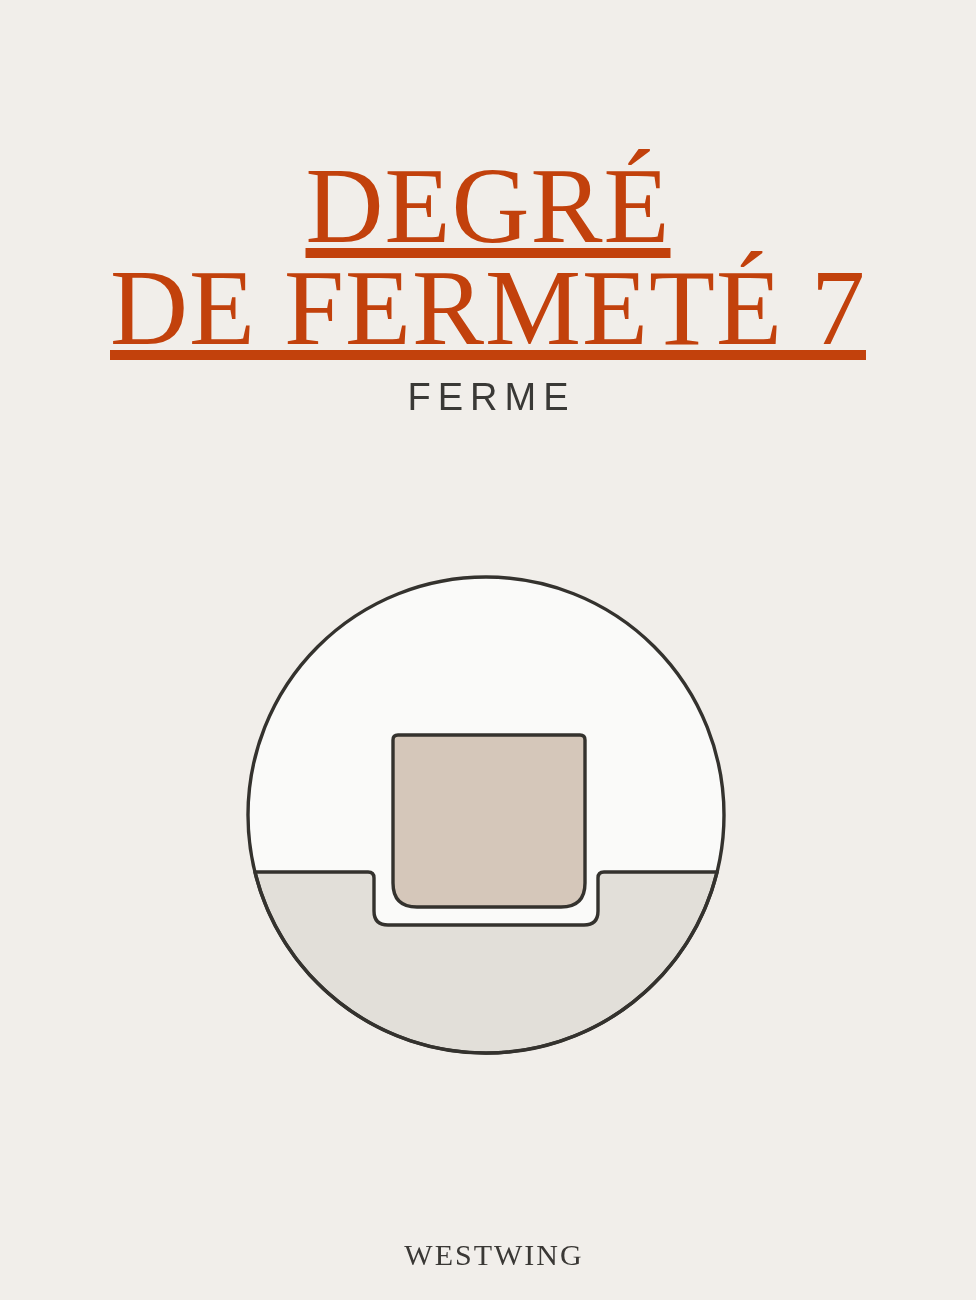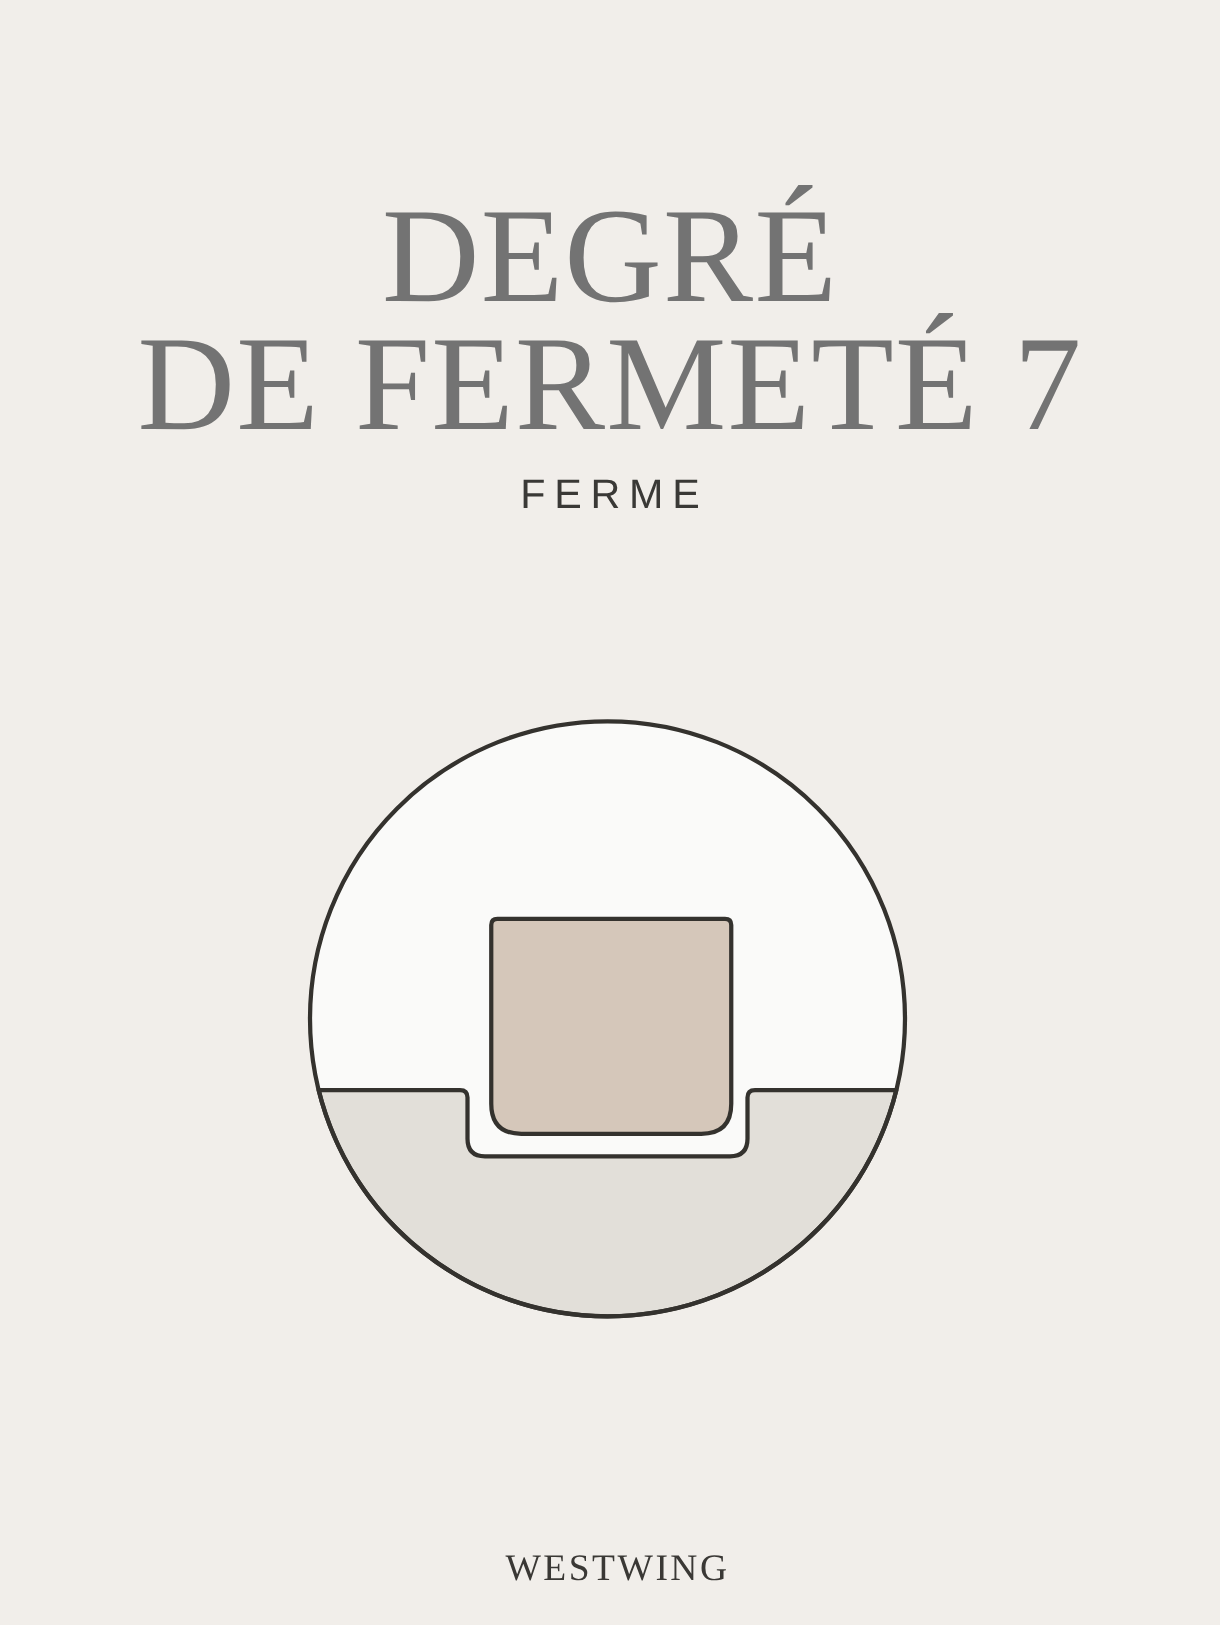--- a/index.html
+++ b/index.html
@@ -16,32 +16,33 @@
   .title {
     position: absolute;
     top: 155px;
     left: 0;
     width: 100%;
     text-align: center;
     font-family: "Liberation Serif", serif;
     font-size: 108px;
     line-height: 102px;
     font-weight: 400;
-    color: #737373;
+    color: #c2410c;
     letter-spacing: 1px;
     white-space: nowrap;
+    text-decoration: underline;
   }
   .subtitle {
     position: absolute;
     top: 376px;
     left: 0;
     width: 100%;
     text-align: center;
     font-family: "Liberation Sans", sans-serif;
-    font-size: 33px;
+    font-size: 38px;
     font-weight: 400;
     color: #3a3936;
     letter-spacing: 7px;
     padding-left: 7px; 
   }
   .diagram {
     position: absolute;
     left: 242px;
     top: 571px;
     width: 488px;

